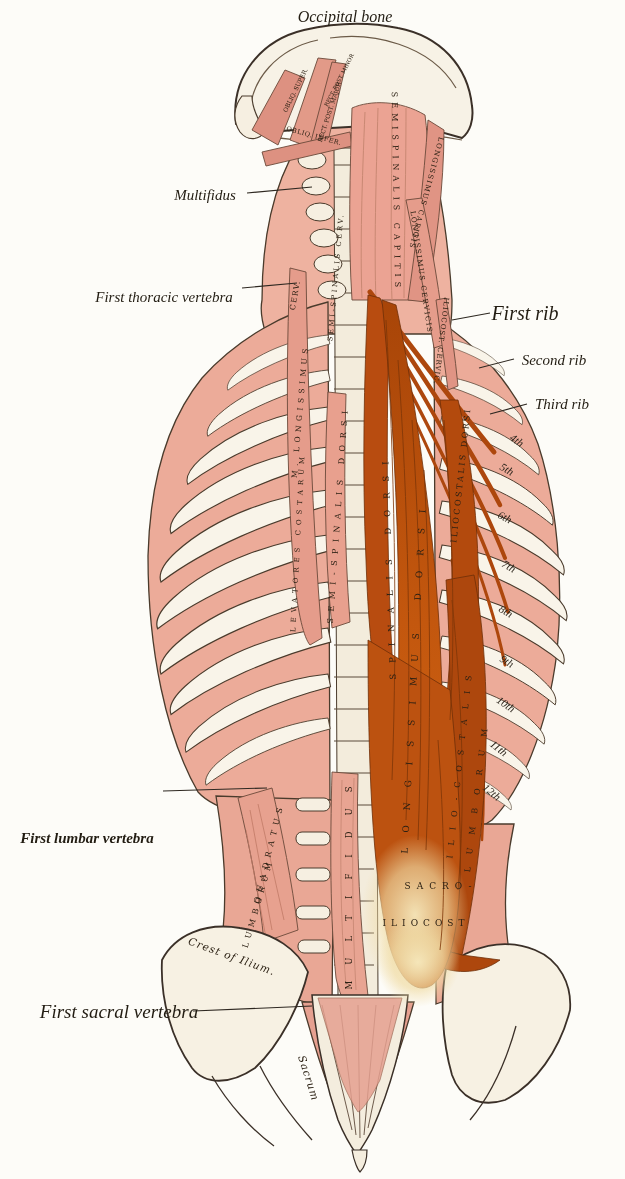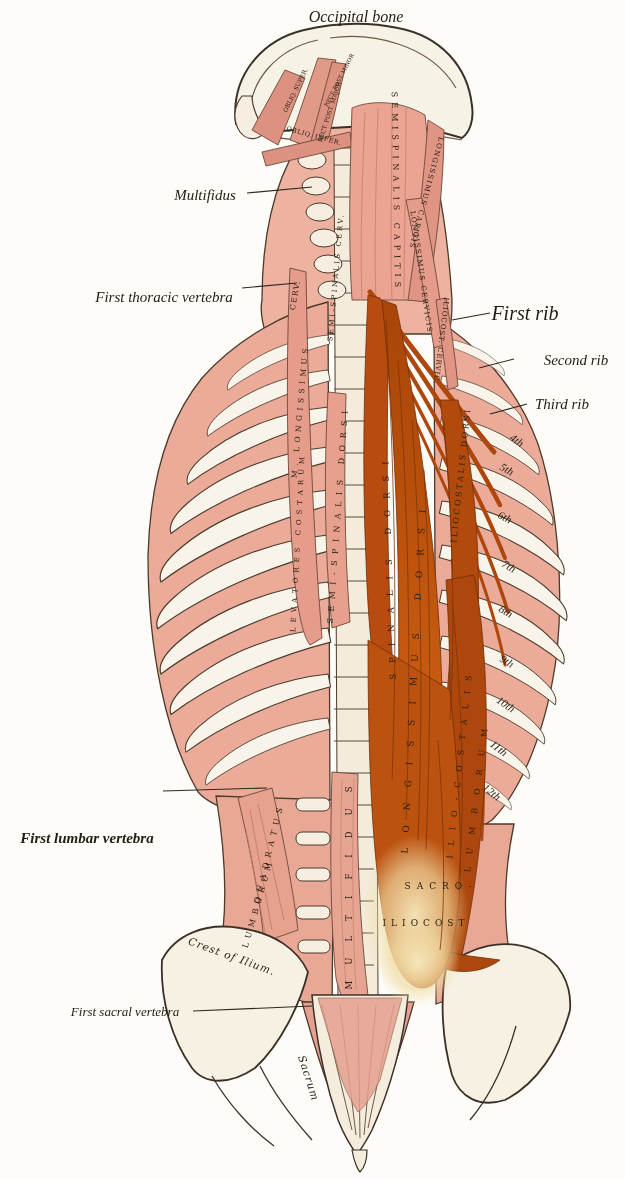--- a/index.html
+++ b/index.html
@@ -164,28 +164,28 @@
       <line x1="247" y1="193" x2="312" y2="187"></line>
       <line x1="242" y1="288" x2="297" y2="283"></line>
       <line x1="452" y1="320" x2="490" y2="313"></line>
       <line x1="479" y1="368" x2="514" y2="359"></line>
       <line x1="490" y1="414" x2="527" y2="404"></line>
       <line x1="163" y1="791" x2="267" y2="788"></line>
       <line x1="193" y1="1011" x2="312" y2="1006"></line>
     </svg>
 
 <div id="labels">
-      <div class="lbl caption" style="left: 356px; top: 17px; font-size: 16px; transform: translate(-50%, -50%) rotate(0deg); text-align: center;">Occipital bone</div>
+      <div class="lbl caption" style="left: 345px; top: 17px; font-size: 16px; transform: translate(-50%, -50%) rotate(0deg); text-align: center;">Occipital bone</div>
       <div class="lbl caption" style="left: 205px; top: 195px; font-size: 15px; transform: translate(-50%, -50%) rotate(0deg);">Multifidus</div>
       <div class="lbl caption" style="left: 164px; top: 289px; font-size: 15px; transform: translate(-50%, -50%) rotate(0deg); margin-top: 8px;">First thoracic vertebra</div>
       <div class="lbl caption" style="left: 525px; top: 313px; font-size: 20px; transform: translate(-50%, -50%) rotate(0deg);">First rib</div>
-      <div class="lbl caption" style="left: 576px; top: 360px; font-size: 15px; transform: translate(-50%, -50%) rotate(0deg); text-align: center;">Second rib</div>
+      <div class="lbl caption" style="left: 554px; top: 360px; font-size: 15px; transform: translate(-50%, -50%) rotate(0deg); text-align: center;">Second rib</div>
       <div class="lbl caption" style="left: 562px; top: 404px; font-size: 15px; transform: translate(-50%, -50%) rotate(0deg); font-style: italic;">Third rib</div>
       <div class="lbl caption" style="left: 87px; top: 838px; font-size: 15px; transform: translate(-50%, -50%) rotate(0deg); font-weight: bold;">First lumbar vertebra</div>
-      <div class="lbl caption" style="left: 125px; top: 1012px; font-size: 13px; transform: translate(-50%, -50%) rotate(0deg);">First sacral vertebra</div>
+      <div class="lbl caption" style="left: 119px; top: 1012px; font-size: 19px; transform: translate(-50%, -50%) rotate(0deg);">First sacral vertebra</div>
       <div class="lbl ribnum" style="left: 517px; top: 440px; font-size: 11px; transform: translate(-50%, -50%) rotate(35deg);">4th</div>
       <div class="lbl ribnum" style="left: 507px; top: 469px; font-size: 11px; transform: translate(-50%, -50%) rotate(30deg);">5th</div>
       <div class="lbl ribnum" style="left: 505px; top: 517px; font-size: 11px; transform: translate(-50%, -50%) rotate(28deg);">6th</div>
       <div class="lbl ribnum" style="left: 509px; top: 566px; font-size: 11px; transform: translate(-50%, -50%) rotate(30deg);">7th</div>
       <div class="lbl ribnum" style="left: 506px; top: 611px; font-size: 11px; transform: translate(-50%, -50%) rotate(30deg);">8th</div>
       <div class="lbl ribnum" style="left: 507px; top: 661px; font-size: 11px; transform: translate(-50%, -50%) rotate(32deg);">9th</div>
       <div class="lbl ribnum" style="left: 506px; top: 704px; font-size: 11px; transform: translate(-50%, -50%) rotate(35deg);">10th</div>
       <div class="lbl ribnum" style="left: 499px; top: 748px; font-size: 11px; transform: translate(-50%, -50%) rotate(38deg);">11th</div>
       <div class="lbl ribnum" style="left: 492px; top: 792px; font-size: 11px; transform: translate(-50%, -50%) rotate(40deg);">12th</div>
       <div class="lbl muscle" style="left: 295px; top: 90px; font-size: 6px; transform: translate(-50%, -50%) rotate(-64deg);">OBLIQ. SUPER.</div>

